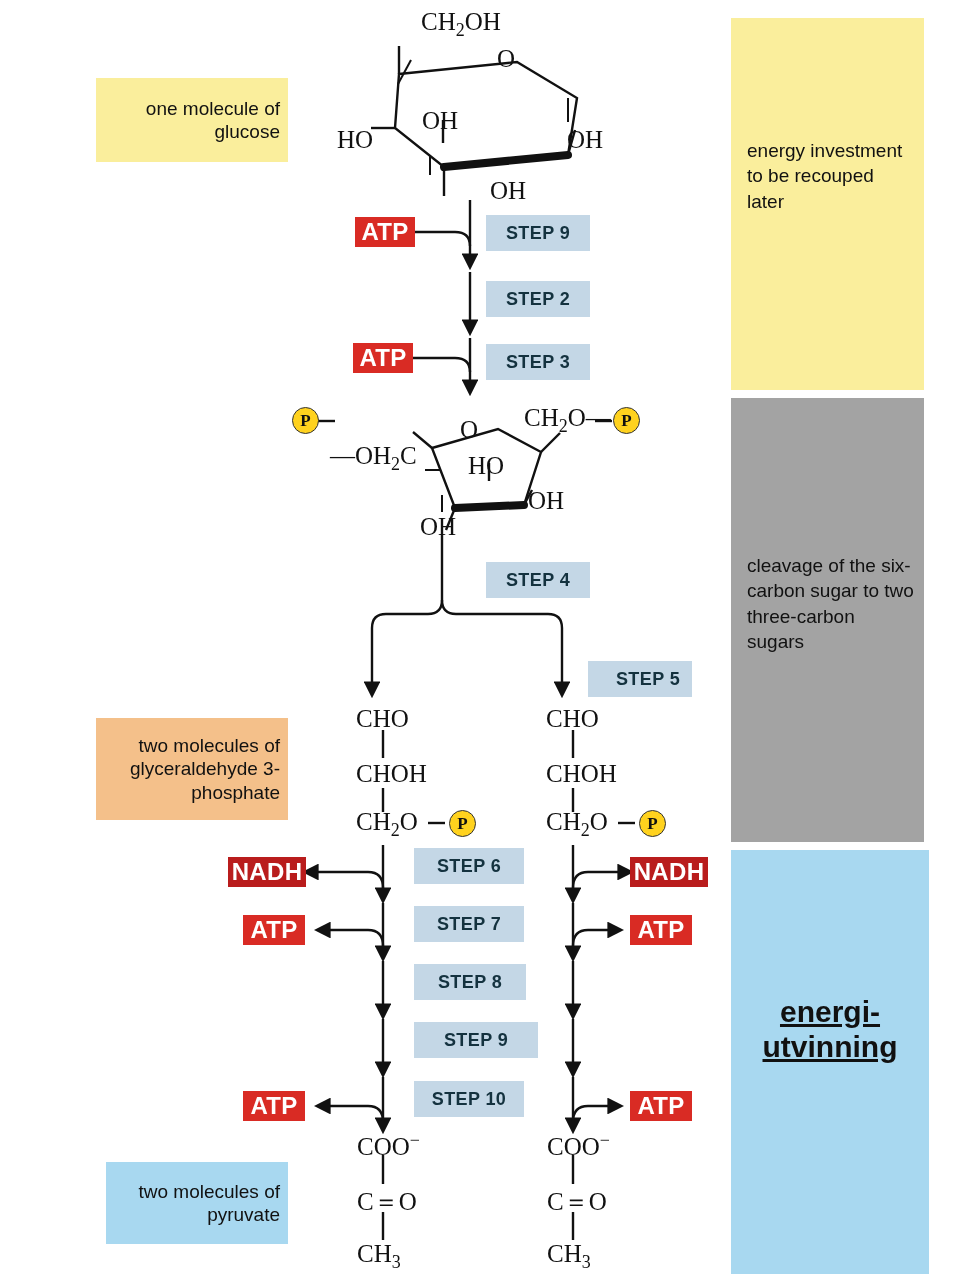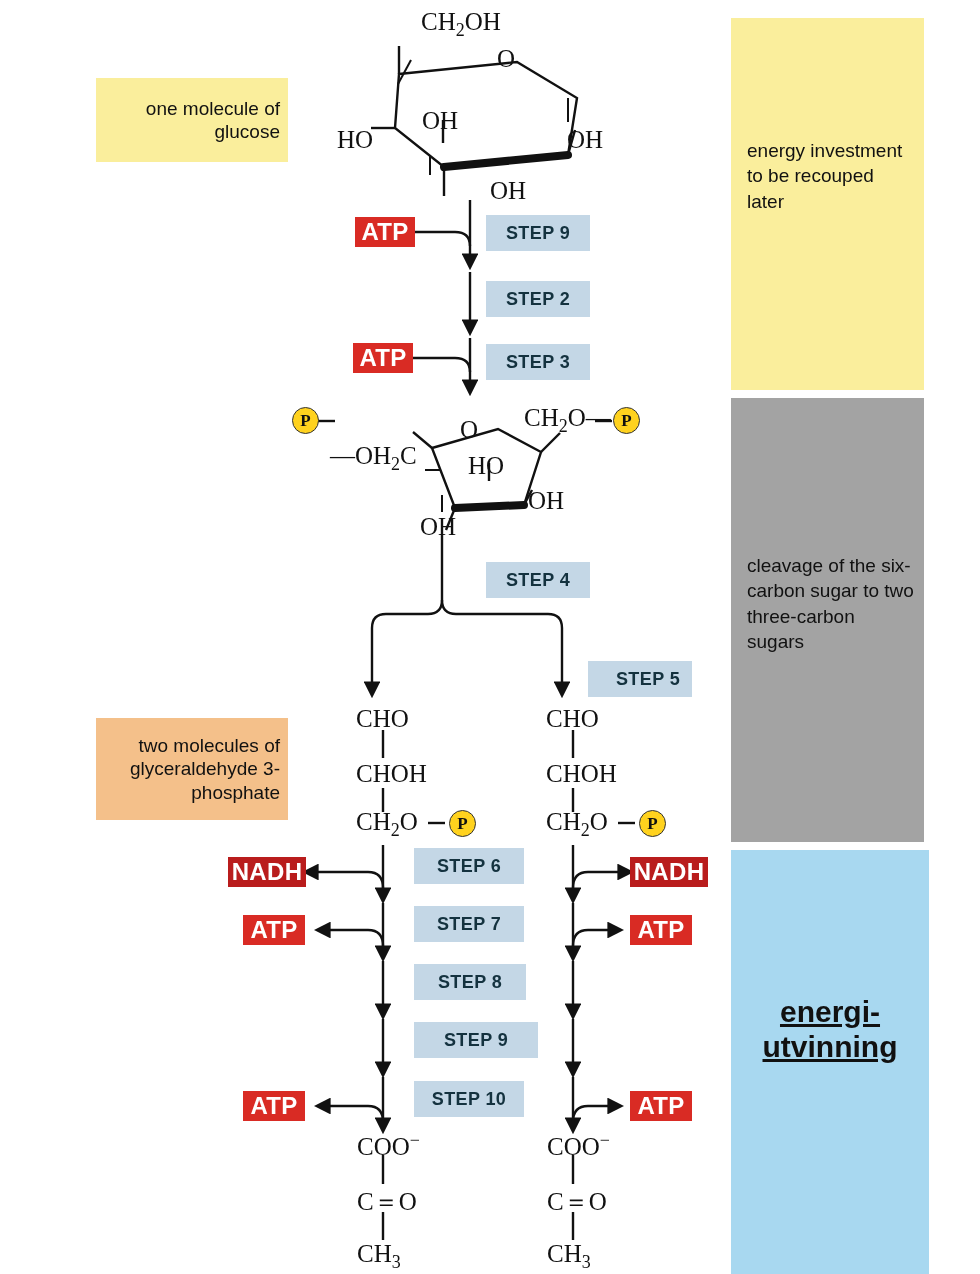--- a/index.html
+++ b/index.html
@@ -231,20 +231,23 @@
 
   <div class="labelbox yellow" style="left:96px; top:78px; width:192px; height:84px;">
     <span>one molecule of glucose</span>
   </div>
 
 
   <div class="labelbox orange" style="left:96px; top:718px; width:192px; height:102px;">
     <span>two molecules of glyceraldehyde 3-phosphate</span>
   </div>
 
+  <div class="labelbox blue" style="left:106px; top:1162px; width:182px; height:82px;">
+    <span>two molecules of pyruvate</span>
+  </div>
 
   <div class="sidebox yellow" style="left:731px; top:18px; width:193px; height:372px;">
     <div style="position:absolute; left:16px; top:120px; width:165px;">
       <span>energy investment to be recouped later</span>
     </div>
   </div>
 
   <div class="sidebox orange" style="left:731px; top:398px; width:193px; height:444px;">
     <div style="position:absolute; left:16px; top:155px; width:168px;">
       <span>cleavage of the six-carbon sugar to two three-carbon sugars</span>

